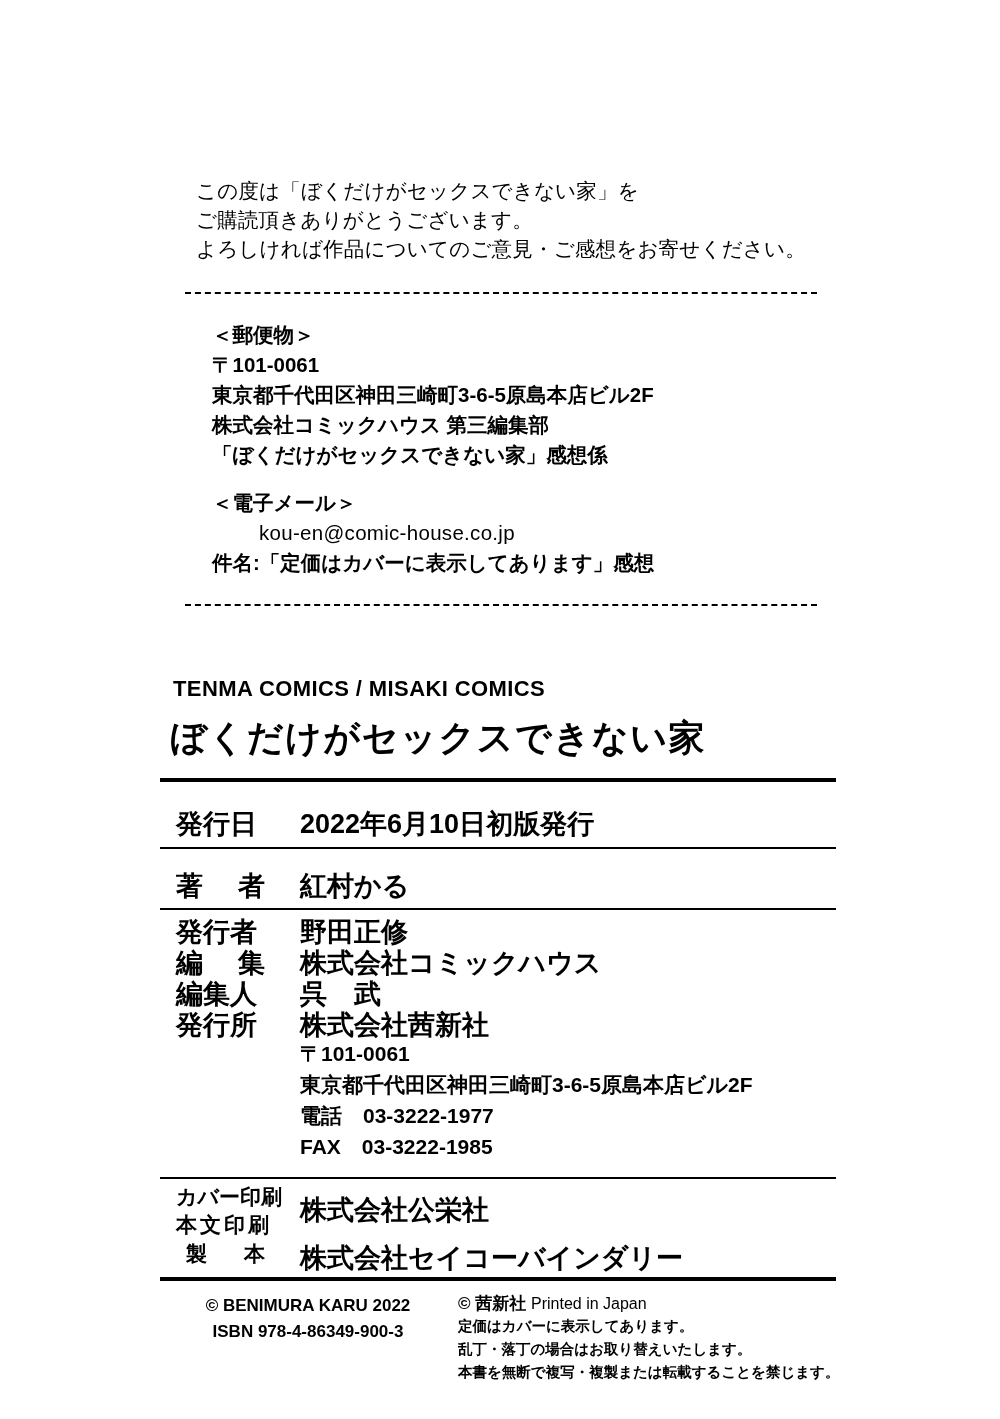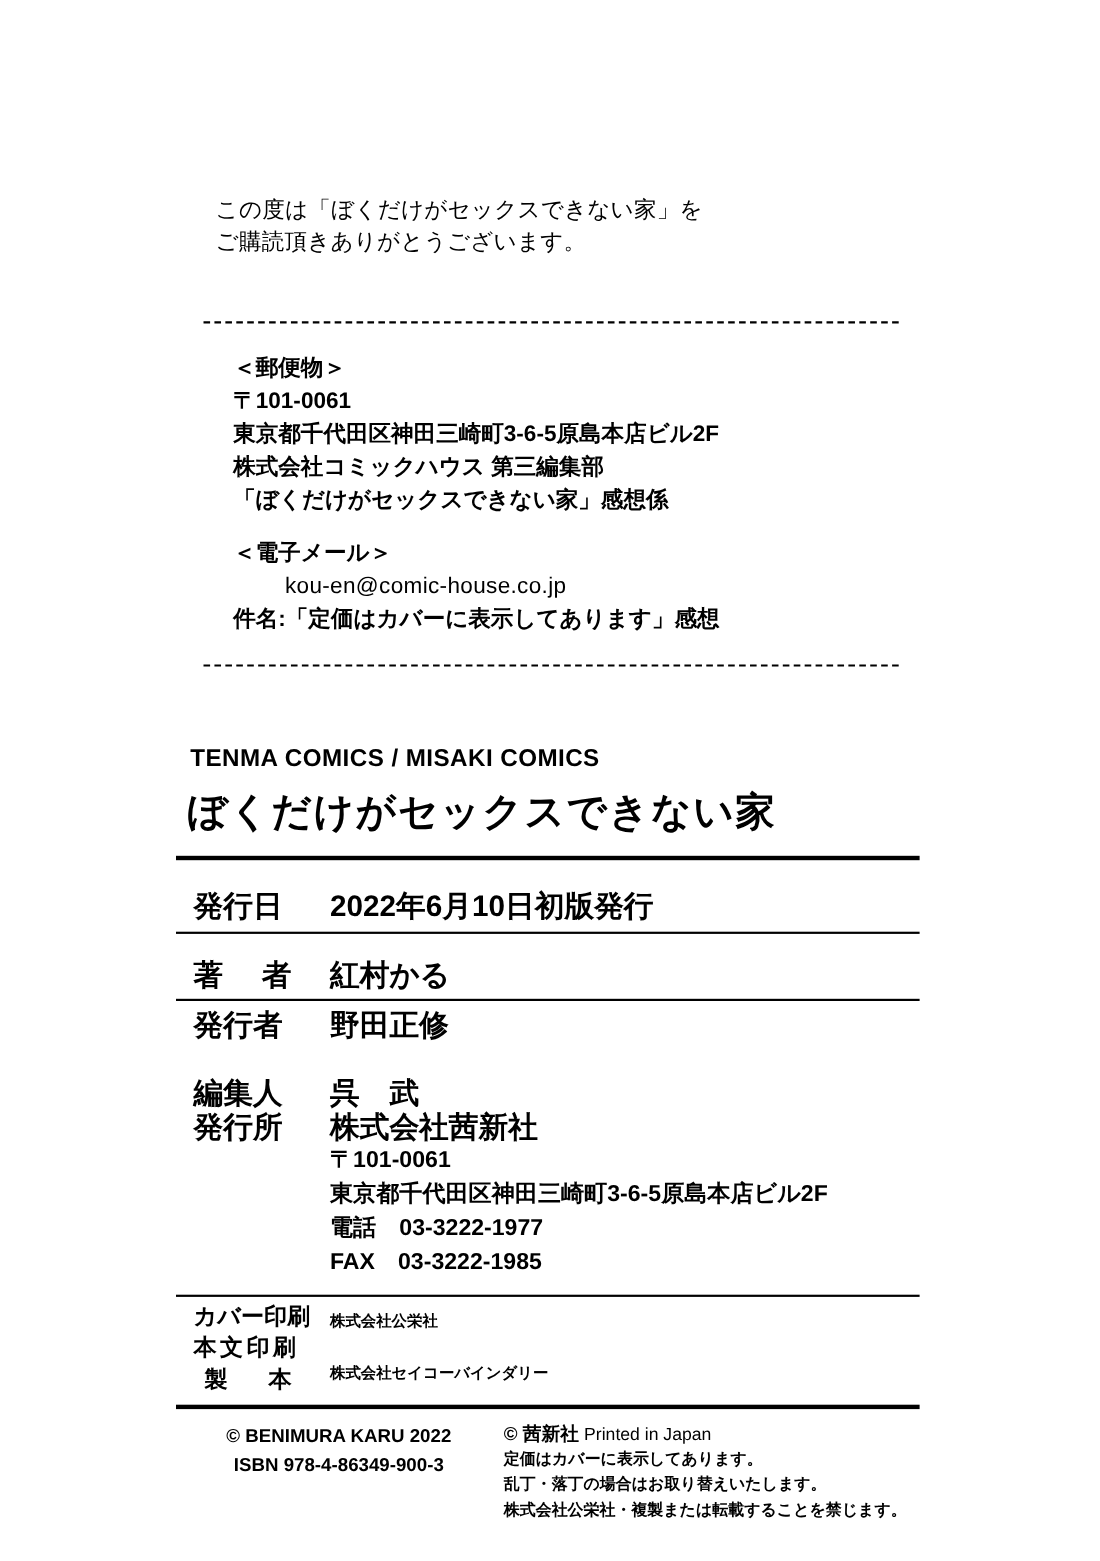--- a/index.html
+++ b/index.html
@@ -117,21 +117,21 @@
   .print-lbl {
     position: absolute;
     left: 176px;
     font-size: 21px;
     font-weight: 700;
     white-space: nowrap;
   }
   .print-val {
     position: absolute;
     left: 300px;
-    font-size: 14px;
+    font-size: 27px;
     font-weight: 700;
     white-space: nowrap;
   }
 
   
   .footer-left {
     position: absolute;
     left: 178px;
     top: 1293px;
     width: 260px;
@@ -159,20 +159,21 @@
   .footer-right .small { font-size: 14.5px; font-weight: 600; }
 </style>
 </head>
 <body>
 
 <div class="page">
 
   <div class="intro">
     <div>この度は「ぼくだけがセックスできない家」を</div>
     <div>ご購読頂きありがとうございます。</div>
+    <div>よろしければ作品についてのご意見・ご感想をお寄せください。</div>
   </div>
 
   <div class="dashed top"></div>
 
   <div class="contact">
     <div class="line">＜郵便物＞</div>
     <div class="line">〒101-0061</div>
     <div class="line">東京都千代田区神田三崎町3-6-5原島本店ビル2F</div>
     <div class="line">株式会社コミックハウス 第三編集部</div>
     <div class="line">「ぼくだけがセックスできない家」感想係</div>
@@ -197,20 +198,23 @@
     <span class="lbl">発行日</span><span class="val">2022年6月10日</span><span class="val sub">初版発行</span>
   </div>
 
   <div class="row" style="top:868px;">
     <span class="lbl sp2">著　者</span><span class="val">紅村かる</span>
   </div>
 
   <div class="row" style="top:914px;">
     <span class="lbl">発行者</span><span class="val">野田正修</span>
   </div>
+  <div class="row" style="top:945px;">
+    <span class="lbl sp2">編　集</span><span class="val">株式会社コミックハウス</span>
+  </div>
   <div class="row" style="top:976px;">
     <span class="lbl">編集人</span><span class="val">呉　武</span>
   </div>
   <div class="row" style="top:1007px;">
     <span class="lbl">発行所</span><span class="val">株式会社茜新社</span>
   </div>
 
   <div class="cont" style="top:1040px;">〒101-0061</div>
   <div class="cont" style="top:1071px;">東京都千代田区神田三崎町3-6-5原島本店ビル2F</div>
   <div class="cont" style="top:1102px;">電話　03-3222-1977</div>
@@ -227,16 +231,16 @@
     <div>ISBN 978-4-86349-900-3</div>
   </div>
 
   <div class="footer-right">
     <div class="first">
       <span>© 茜新社</span>
       <span class="pij">Printed in Japan</span>
     </div>
     <div class="small">定価はカバーに表示してあります。</div>
     <div class="small">乱丁・落丁の場合はお取り替えいたします。</div>
-    <div class="small">株式会社公栄社・複製または転載することを禁じます。</div>
+    <div class="small">本書を無断で複写・複製または転載することを禁じます。</div>
   </div>
 
 </div>
 
 </body></html>

